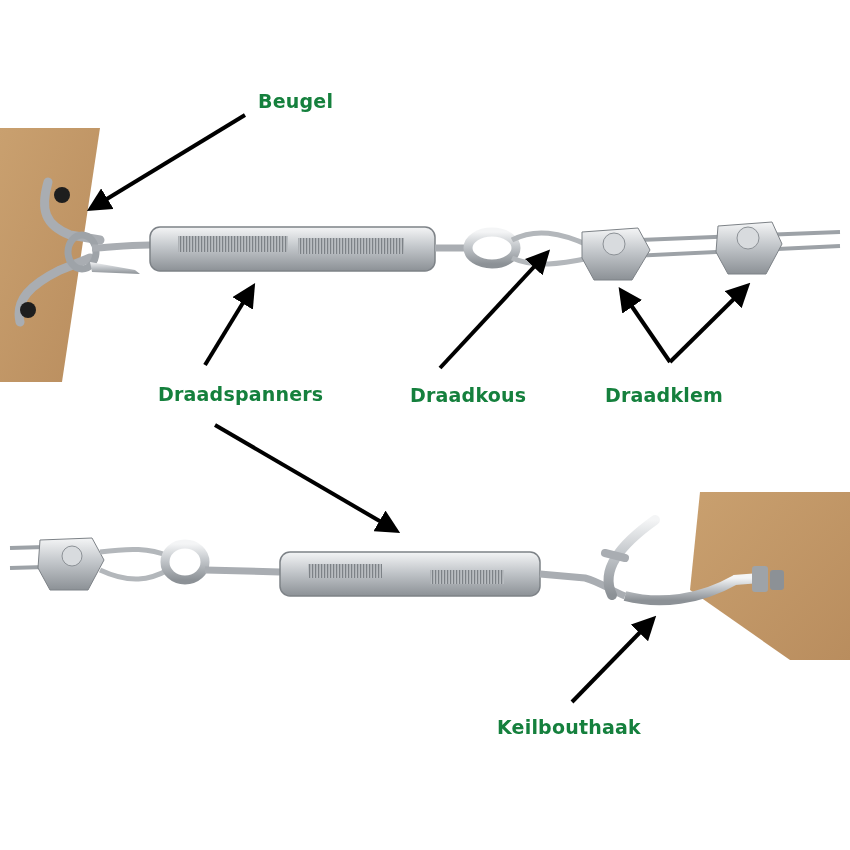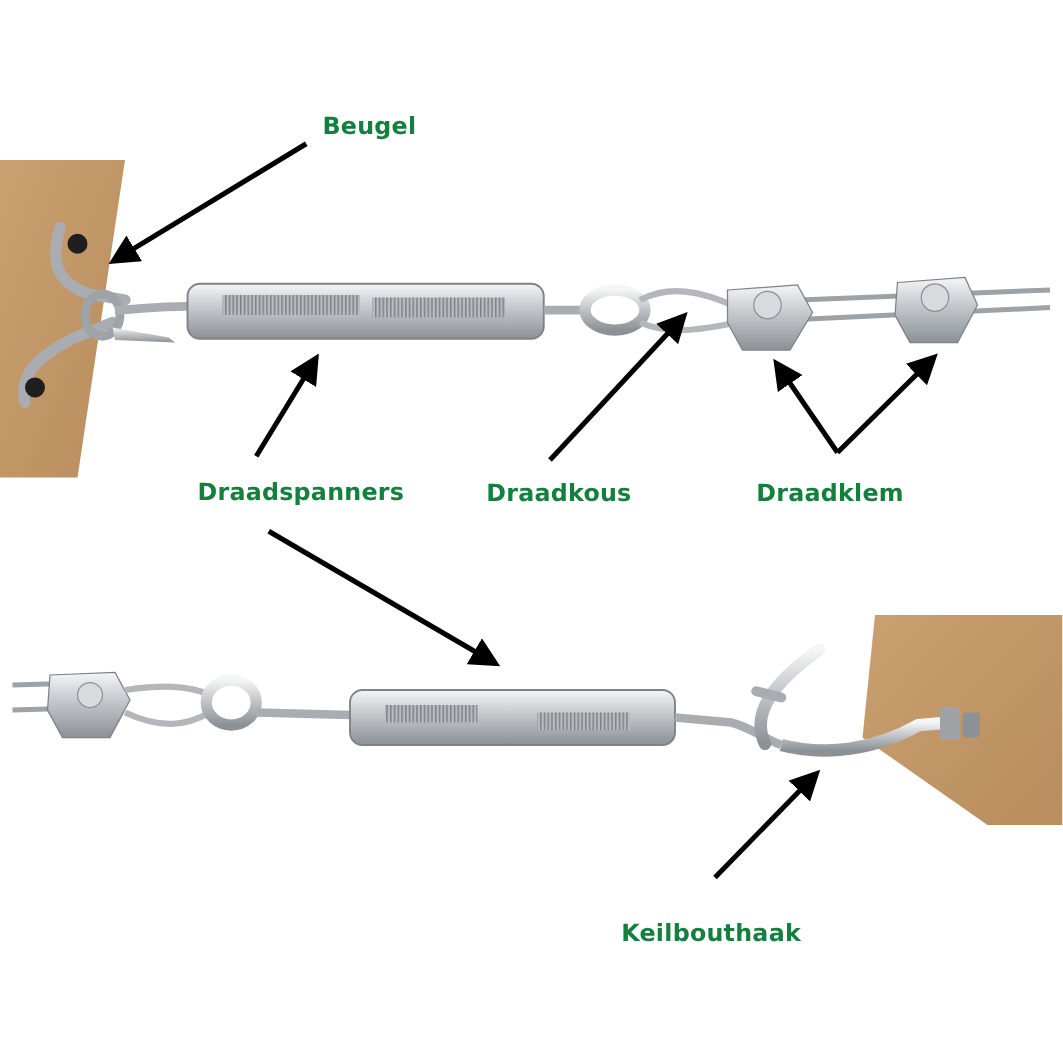--- a/index.html
+++ b/index.html
@@ -95,15 +95,15 @@
     <path d="M215,425 L395,530"></path>
     <path d="M440,368 L546,254"></path>
     <path d="M670,362 L622,292"></path>
     <path d="M670,362 L746,287"></path>
     <path d="M572,702 L652,620"></path>
   </g>
 </svg>
 
 <div class="label" style="left:258px; top:90px;">Beugel</div>
 <div class="label" style="left:158px; top:383px;">Draadspanners</div>
-<div class="label" style="left:389px; top:384px;">Draadkous</div>
+<div class="label" style="left:410px; top:384px;">Draadkous</div>
 <div class="label" style="left:605px; top:384px;">Draadklem</div>
-<div class="label" style="left:497px; top:716px;margin-top:20px;">Keilbouthaak</div>
+<div class="label" style="left:497px; top:716px;">Keilbouthaak</div>
 
 </body></html>

